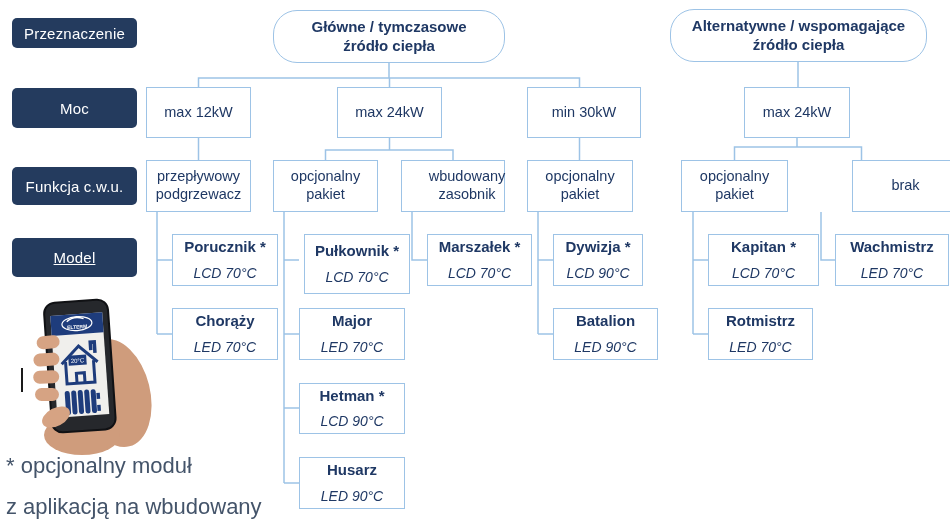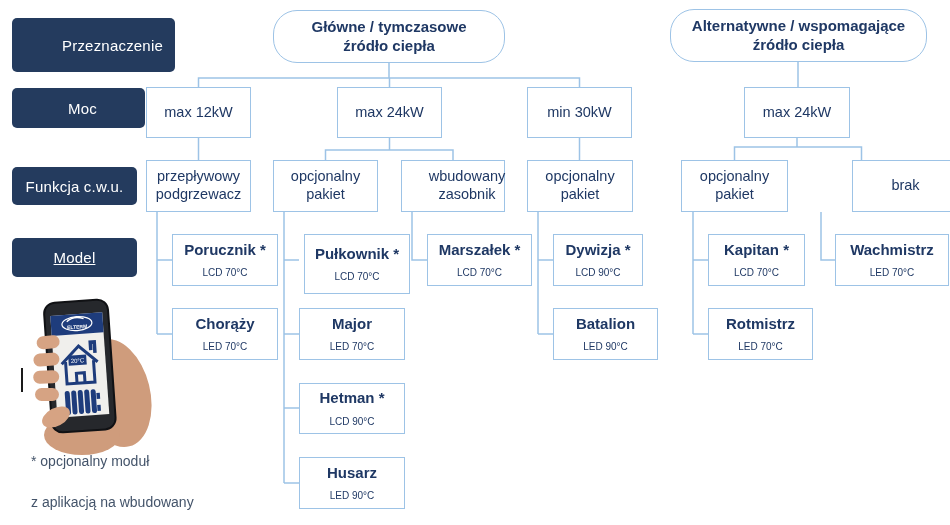--- a/index.html
+++ b/index.html
@@ -7,71 +7,71 @@
     position:relative;width:950px;height:525px;background:#fff;overflow:hidden;
     font-family:"Liberation Sans",sans-serif;
   }
   
   .rlabel{
     position:absolute;left:12px;width:125px;
     background:#243B5E;color:#fff;border-radius:5px;
     display:flex;align-items:center;justify-content:center;
     font-size:15px;letter-spacing:.2px;
   }
-  #rl-przeznaczenie{top:18px;height:54px;padding-left:38px;}
-  #rl-moc{top:88px;height:40px;padding-left:8px;}
+  #rl-przeznaczenie{top:18px;height:30px;}
+  #rl-moc{top:88px;height:40px;}
   #rl-funkcja{top:167px;height:38px;}
   #rl-model{top:238px;height:39px;text-decoration:underline;}
 
   
   .node{
     position:absolute;background:#fff;border:1.5px solid #9DC3E6;
     color:#1F3864;display:flex;flex-direction:column;align-items:center;
     justify-content:center;text-align:center;font-size:14.5px;line-height:1.22;
     white-space:pre-line;box-sizing:border-box;z-index:2;
   }
   .node.bold{font-weight:700;font-size:15px;border-radius:24px;}
   .model .name{font-weight:700;font-size:15px;}
-  .model .spec{font-size:10px;margin-top:8px;}
+  .model .spec{font-style:italic;font-size:14px;margin-top:8px;}
 
   #n-main{left:273px;top:10px;width:232px;height:53px;}
   #n-alt{left:670px;top:9px;width:257px;height:53px;}
 
   #n-p12{left:146px;top:87px;width:105px;height:51px;}
   #n-p24{left:337px;top:87px;width:105px;height:51px;}
-  #n-p30{left:527px;top:87px;width:105px;height:51px;}
+  #n-p30{left:527px;top:87px;width:114px;height:51px;}
   #n-p24b{left:744px;top:87px;width:106px;height:51px;}
 
   #n-flow{left:146px;top:160px;width:105px;height:52px;}
   #n-opt1{left:273px;top:160px;width:105px;height:52px;}
   #n-tank{left:401px;top:160px;width:104px;height:52px;padding-left:28px;}
   #n-opt2{left:527px;top:160px;width:106px;height:52px;}
   #n-opt3{left:681px;top:160px;width:107px;height:52px;}
   #n-brak{left:808px;top:160px;width:107px;height:52px;margin-left:44px;}
 
   #m-porucznik{left:172px;top:234px;width:106px;height:52px;}
   #m-pulkownik{left:304px;top:234px;width:106px;height:60px;text-align:center;}
   #m-marszalek{left:427px;top:234px;width:105px;height:52px;}
   #m-dywizja{left:553px;top:234px;width:90px;height:52px;}
-  #m-kapitan{left:708px;top:234px;width:97px;height:52px;}
+  #m-kapitan{left:708px;top:234px;width:111px;height:52px;}
   #m-wachmistrz{left:835px;top:234px;width:114px;height:52px;}
   #m-chorazy{left:172px;top:308px;width:106px;height:52px;}
   #m-major{left:299px;top:308px;width:106px;height:52px;}
   #m-batalion{left:553px;top:308px;width:105px;height:52px;}
   #m-rotmistrz{left:708px;top:308px;width:105px;height:52px;}
   #m-hetman{left:299px;top:383px;width:106px;height:51px;}
   #m-husarz{left:299px;top:457px;width:106px;height:52px;}
 
   
   #connectors{position:absolute;left:0;top:0;z-index:1;}
   #connectors path{stroke:#9DC3E6;stroke-width:1.5;fill:none;}
 
   
   .footnote{
-    position:absolute;left:31px;color:#44546A;font-size:14px;z-index:2;
+    position:absolute;left:6px;color:#44546A;font-size:22px;z-index:2;
   }
   #fn1{top:453px;}
   #fn2{top:494px;}
 
   
   #phone-wrap{position:absolute;left:20px;top:293px;width:135px;height:165px;z-index:2;}
   #cursor-artifact{
     position:absolute;left:21px;top:368px;width:2px;height:24px;background:#1a1a1a;z-index:3;
   }
 </style>

